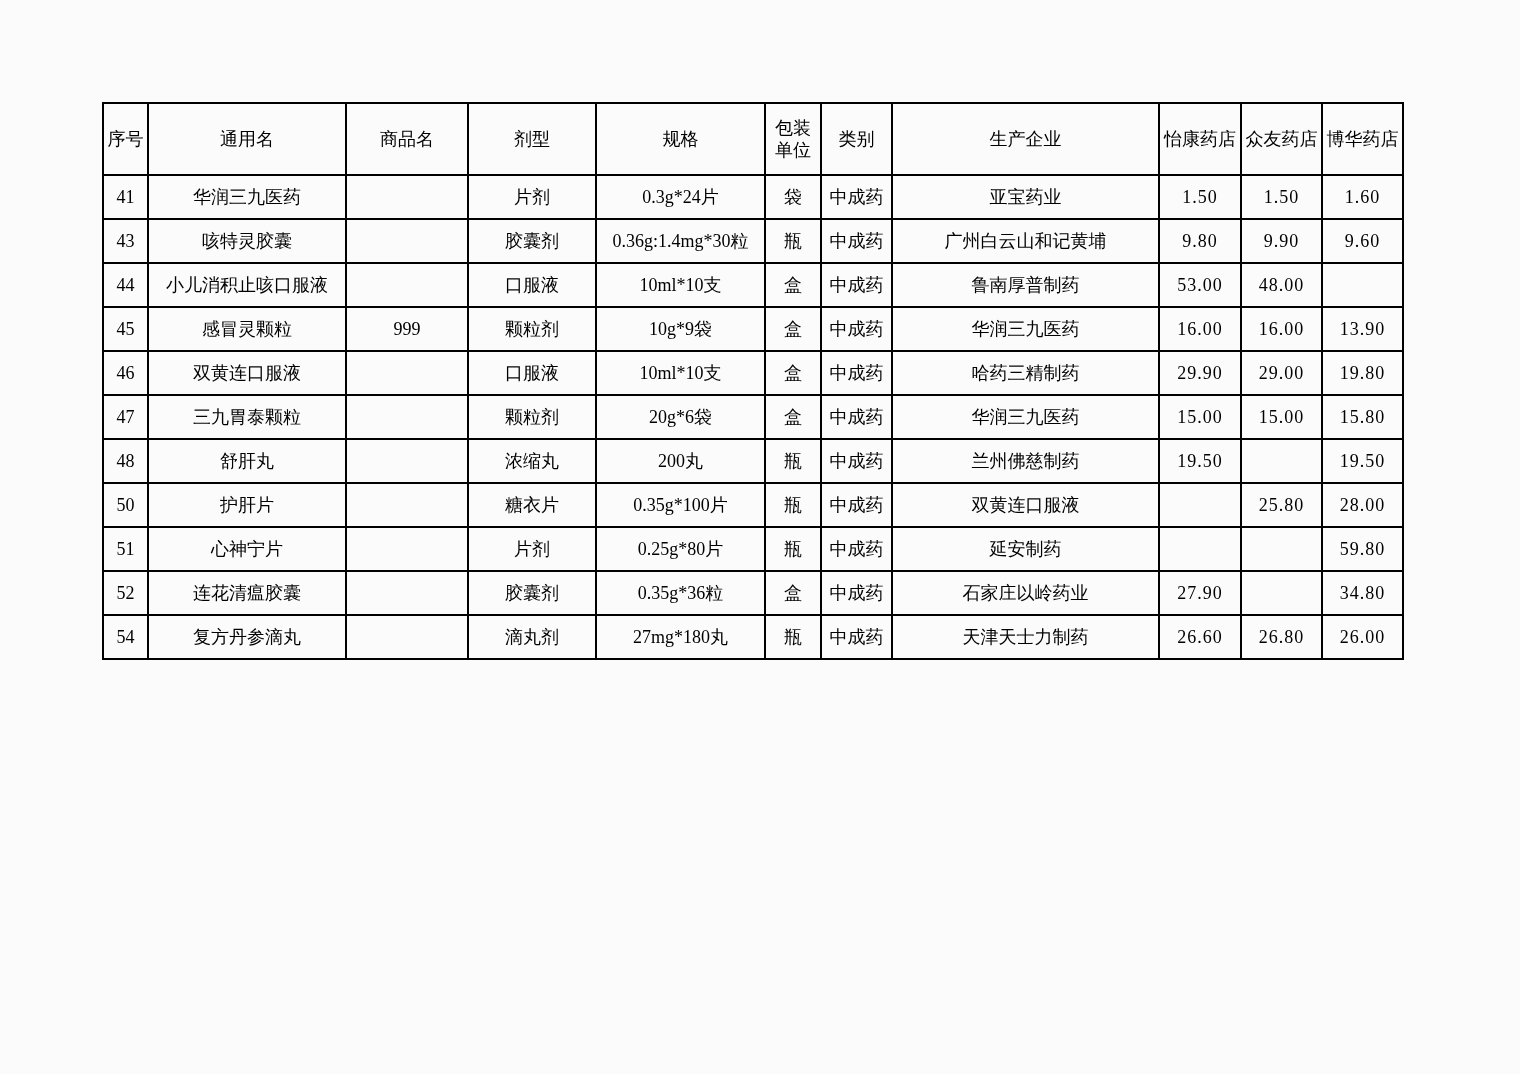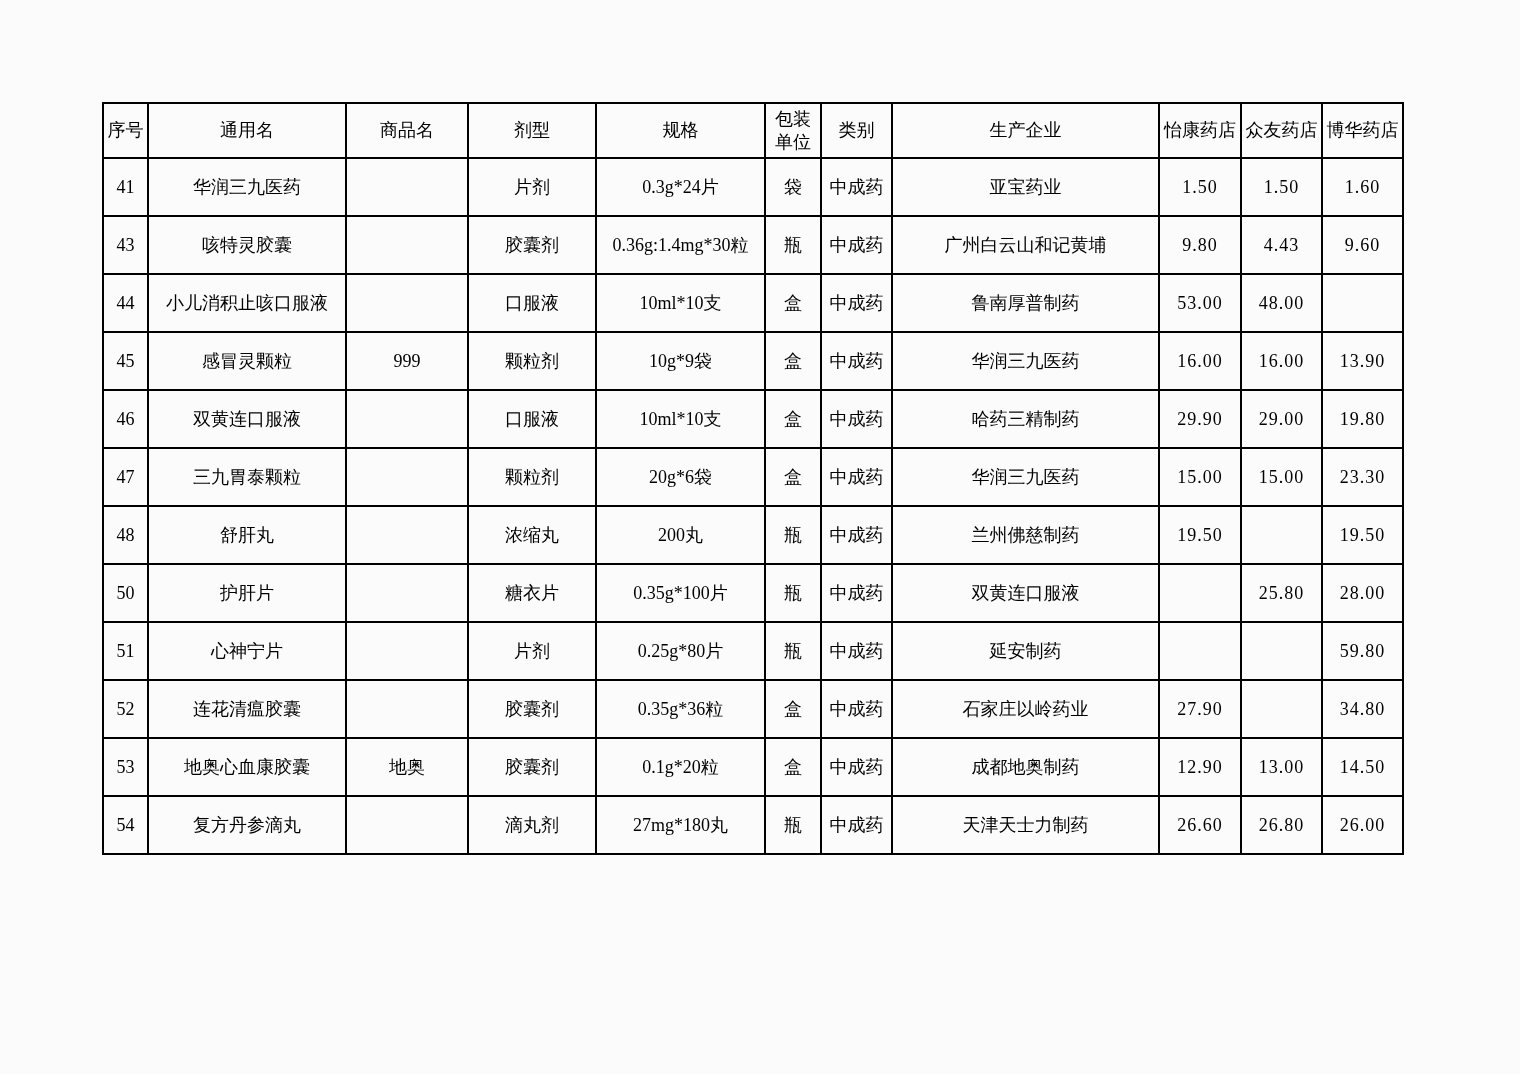--- a/index.html
+++ b/index.html
@@ -30,22 +30,22 @@
     border: 2px solid #000;
     text-align: center;
     vertical-align: middle;
     font-size: 18px;
     font-weight: normal;
     line-height: 1.25;
     padding: 2px 3px;
     overflow: hidden;
     word-break: break-all;
   }
-  table.price-table thead tr { height: 55px; }
-  table.price-table tbody tr { height: 58px; }
+  table.price-table thead tr { height: 72px; }
+  table.price-table tbody tr { height: 44px; }
   
   table.price-table td.num { letter-spacing: 1px; }
 </style>
 </head>
 <body>
 
 <div class="doc-page">
   <table class="price-table">
     <colgroup>
       <col style="width:45px">
@@ -92,21 +92,21 @@
         <tr>
           <td>43</td>
           <td>咳特灵胶囊</td>
           <td></td>
           <td>胶囊剂</td>
           <td>0.36g:1.4mg*30粒</td>
           <td>瓶</td>
           <td>中成药</td>
           <td>广州白云山和记黄埔</td>
           <td class="num">9.80</td>
-          <td class="num">4.43</td>
+          <td class="num">9.90</td>
           <td class="num">9.60</td>
         </tr>
         <tr>
           <td>44</td>
           <td>小儿消积止咳口服液</td>
           <td></td>
           <td>口服液</td>
           <td>10ml*10支</td>
           <td>盒</td>
           <td>中成药</td>
@@ -145,21 +145,21 @@
           <td>47</td>
           <td>三九胃泰颗粒</td>
           <td></td>
           <td>颗粒剂</td>
           <td>20g*6袋</td>
           <td>盒</td>
           <td>中成药</td>
           <td>华润三九医药</td>
           <td class="num">15.00</td>
           <td class="num">15.00</td>
-          <td class="num">23.30</td>
+          <td class="num">15.80</td>
         </tr>
         <tr>
           <td>48</td>
           <td>舒肝丸</td>
           <td></td>
           <td>浓缩丸</td>
           <td>200丸</td>
           <td>瓶</td>
           <td>中成药</td>
           <td>兰州佛慈制药</td>
@@ -198,33 +198,20 @@
           <td>连花清瘟胶囊</td>
           <td></td>
           <td>胶囊剂</td>
           <td>0.35g*36粒</td>
           <td>盒</td>
           <td>中成药</td>
           <td>石家庄以岭药业</td>
           <td class="num">27.90</td>
           <td class="num"></td>
           <td class="num">34.80</td>
-        </tr>
-        <tr>
-          <td>53</td>
-          <td>地奥心血康胶囊</td>
-          <td>地奥</td>
-          <td>胶囊剂</td>
-          <td>0.1g*20粒</td>
-          <td>盒</td>
-          <td>中成药</td>
-          <td>成都地奥制药</td>
-          <td class="num">12.90</td>
-          <td class="num">13.00</td>
-          <td class="num">14.50</td>
         </tr>
         <tr>
           <td>54</td>
           <td>复方丹参滴丸</td>
           <td></td>
           <td>滴丸剂</td>
           <td>27mg*180丸</td>
           <td>瓶</td>
           <td>中成药</td>
           <td>天津天士力制药</td>

